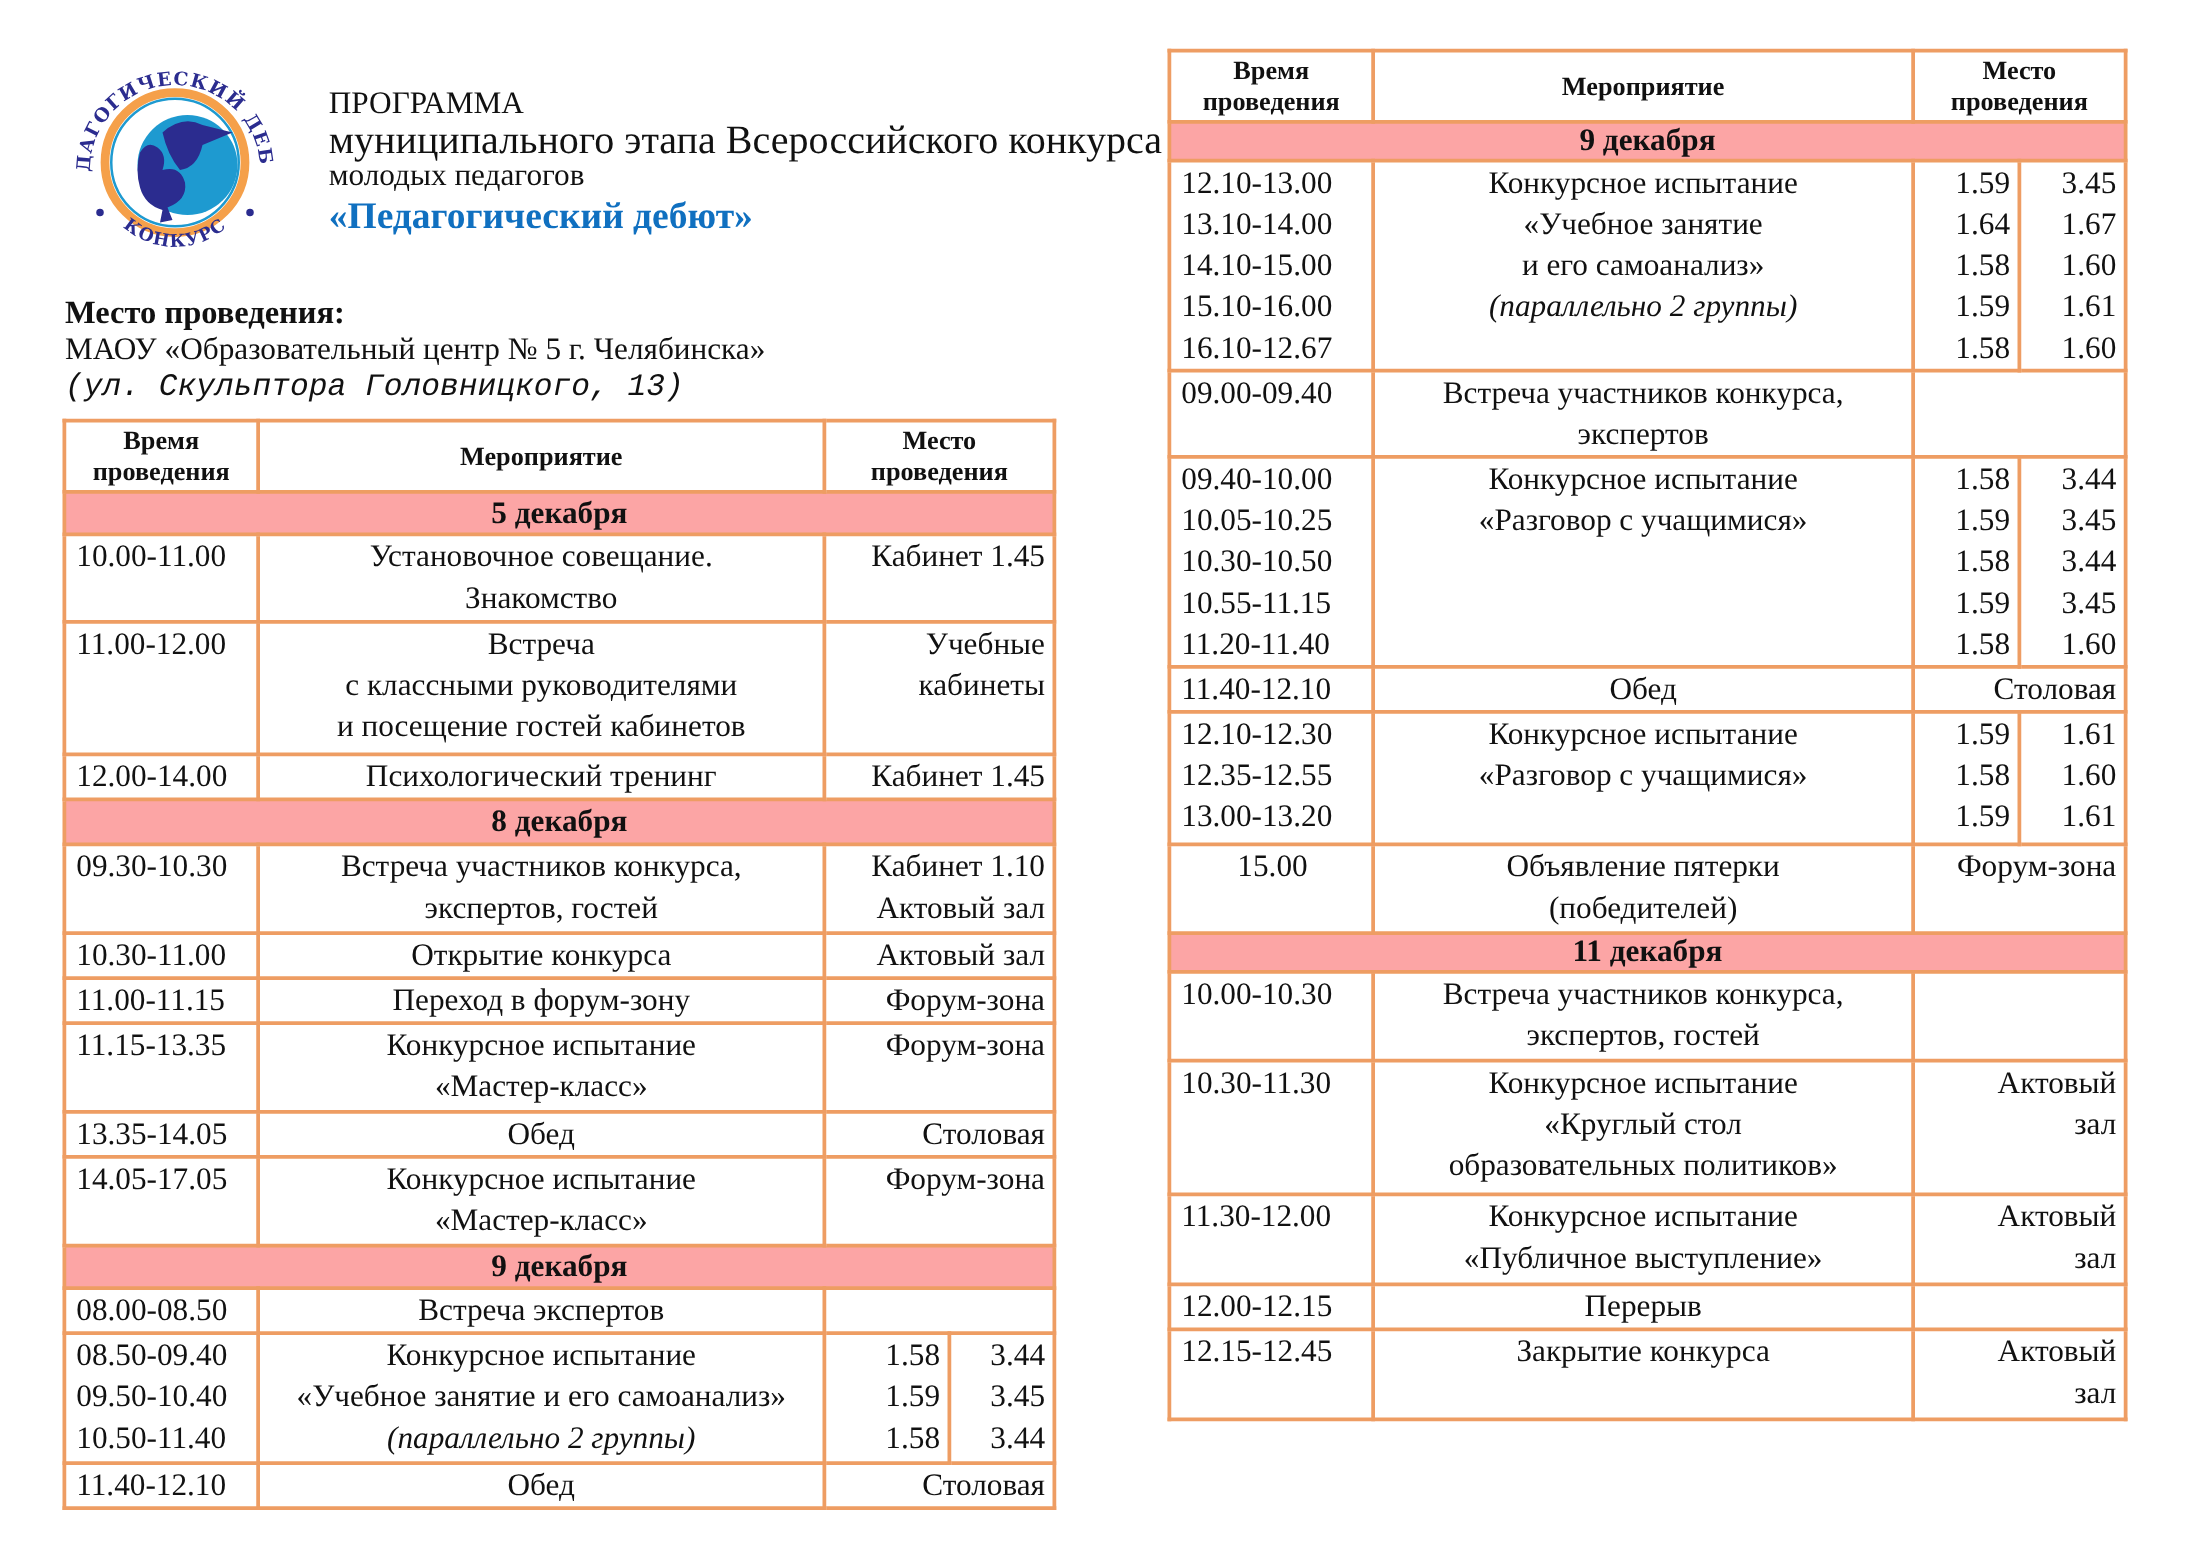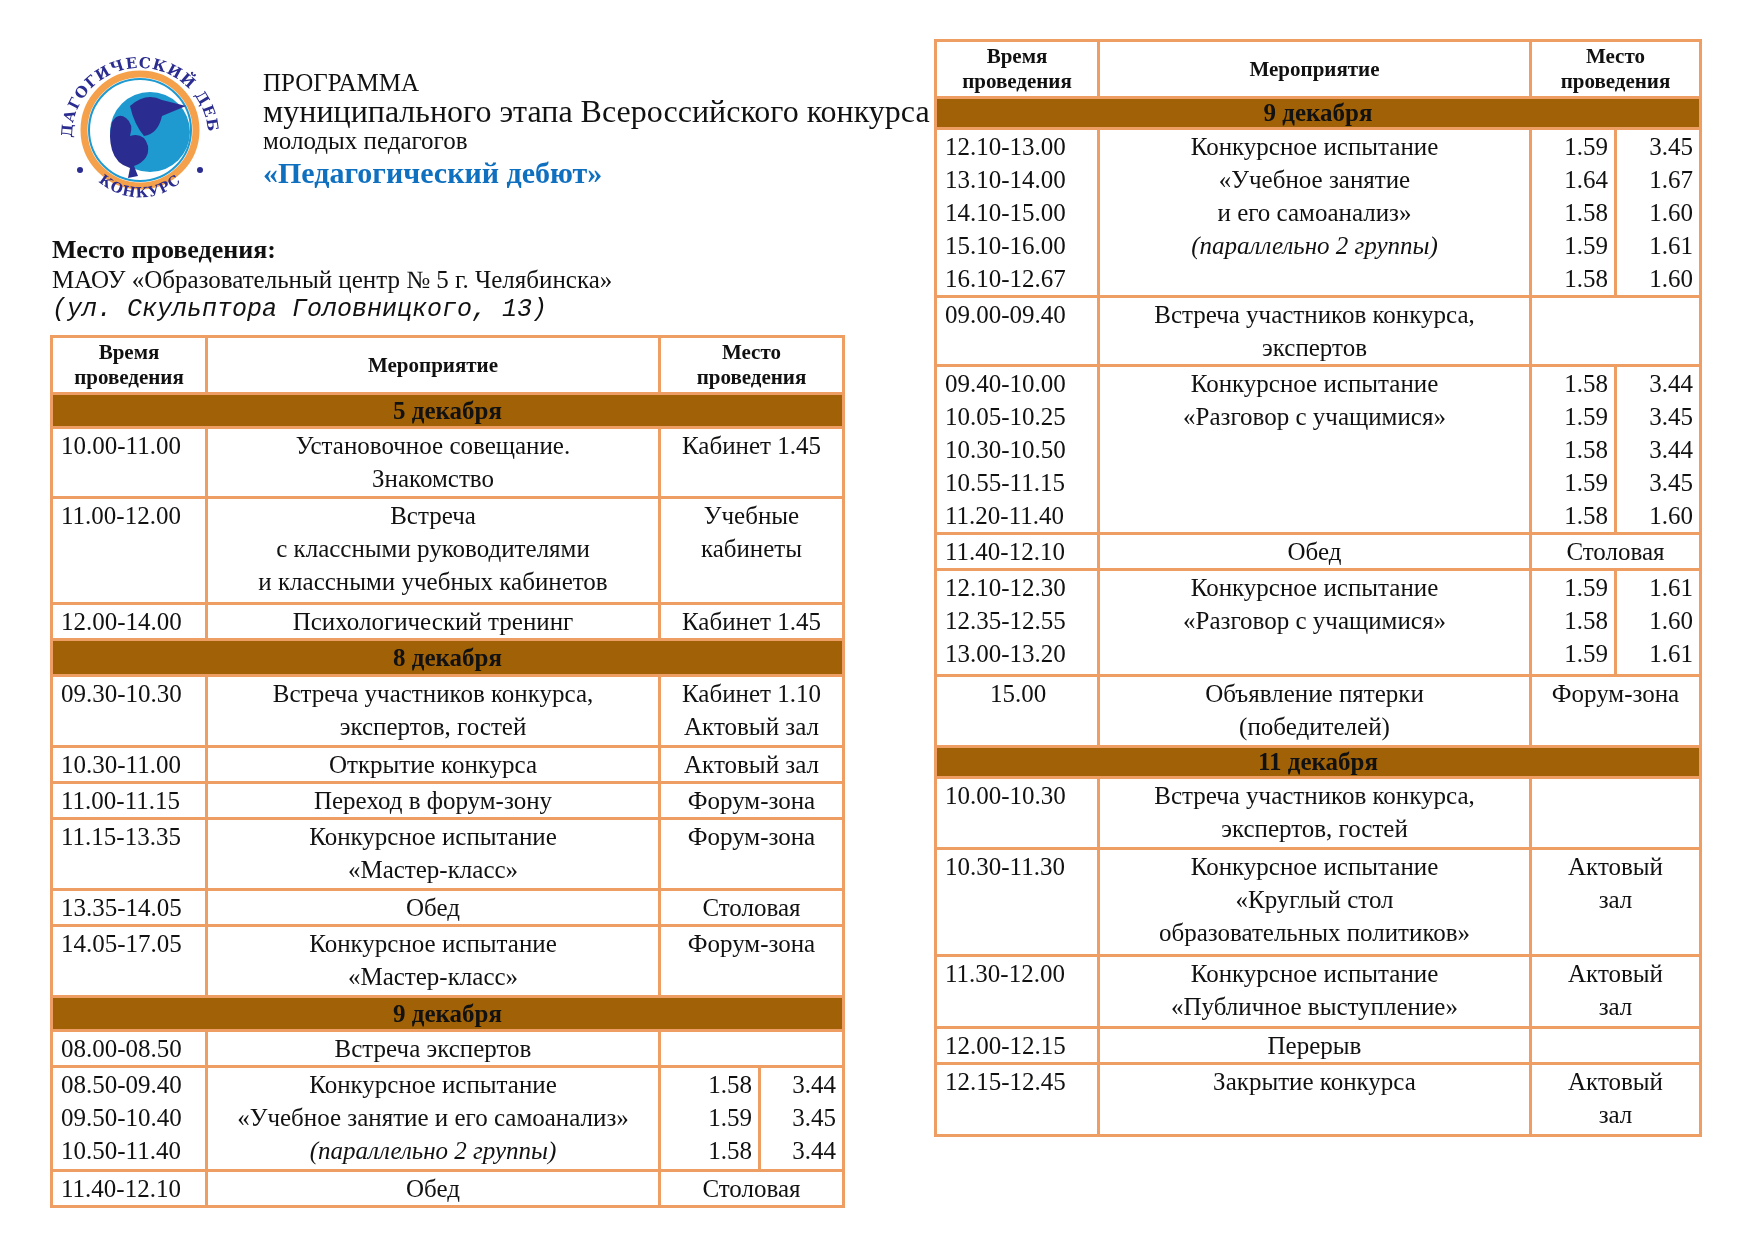--- a/index.html
+++ b/index.html
@@ -18,23 +18,23 @@
 
   table.sched { position: absolute; border-collapse: collapse; table-layout: fixed;
                 font-family: "Liberation Serif", serif; font-size: 25px; }
   table.sched td, table.sched th { border: 3px solid #EE9D63; padding: 0 6px; vertical-align: top;
                 line-height: 33px; }
   table.sched th { font-weight: bold; font-size: 21px; line-height: 25px; text-align: center;
                 vertical-align: middle; padding: 2px 4px; }
   table.sched td.time { text-align: left; padding-left: 8px; white-space: nowrap; }
   table.sched td.time.center { text-align: center; }
   table.sched td.event { text-align: center; }
-  table.sched td.place { text-align: center; white-space: nowrap; }
+  table.sched td.place { text-align: right; white-space: nowrap; }
   table.sched td.sub { text-align: right; }
-  table.sched tr.date td { background: #a16207; font-weight: bold; text-align: center;
+  table.sched tr.date td { background: #fca5a5; font-weight: bold; text-align: center;
                 font-size: 25px; line-height: 28px; vertical-align: middle; }
   .line { display: block; }
   .it { font-style: italic; }
   #left-table { left: 50px; top: 335px; width: 792px; }
   #right-table { left: 934px; top: 39px; width: 765px; }
 </style>
 </head>
 <body>
 
 <div class="logo">
@@ -101,21 +101,21 @@
           <span class="line">Установочное совещание.</span>
           <span class="line">Знакомство</span>
         </td>
     <td class="place" colspan="2">Кабинет 1.45</td>
   </tr>
   <tr style="height:106px">
     <td class="time">11.00-12.00</td>
     <td class="event">
           <span class="line">Встреча</span>
           <span class="line">с классными руководителями</span>
-          <span class="line">и классными учебных кабинетов</span>
+          <span class="line">и посещение гостей кабинетов</span>
         </td>
     <td class="place" colspan="2">
           <span class="line">Учебные</span>
           <span class="line">кабинеты</span>
         </td>
   </tr>
   <tr style="height:34px">
     <td class="time">12.00-14.00</td>
     <td class="event">Психологический тренинг</td>
     <td class="place" colspan="2">Кабинет 1.45</td>

